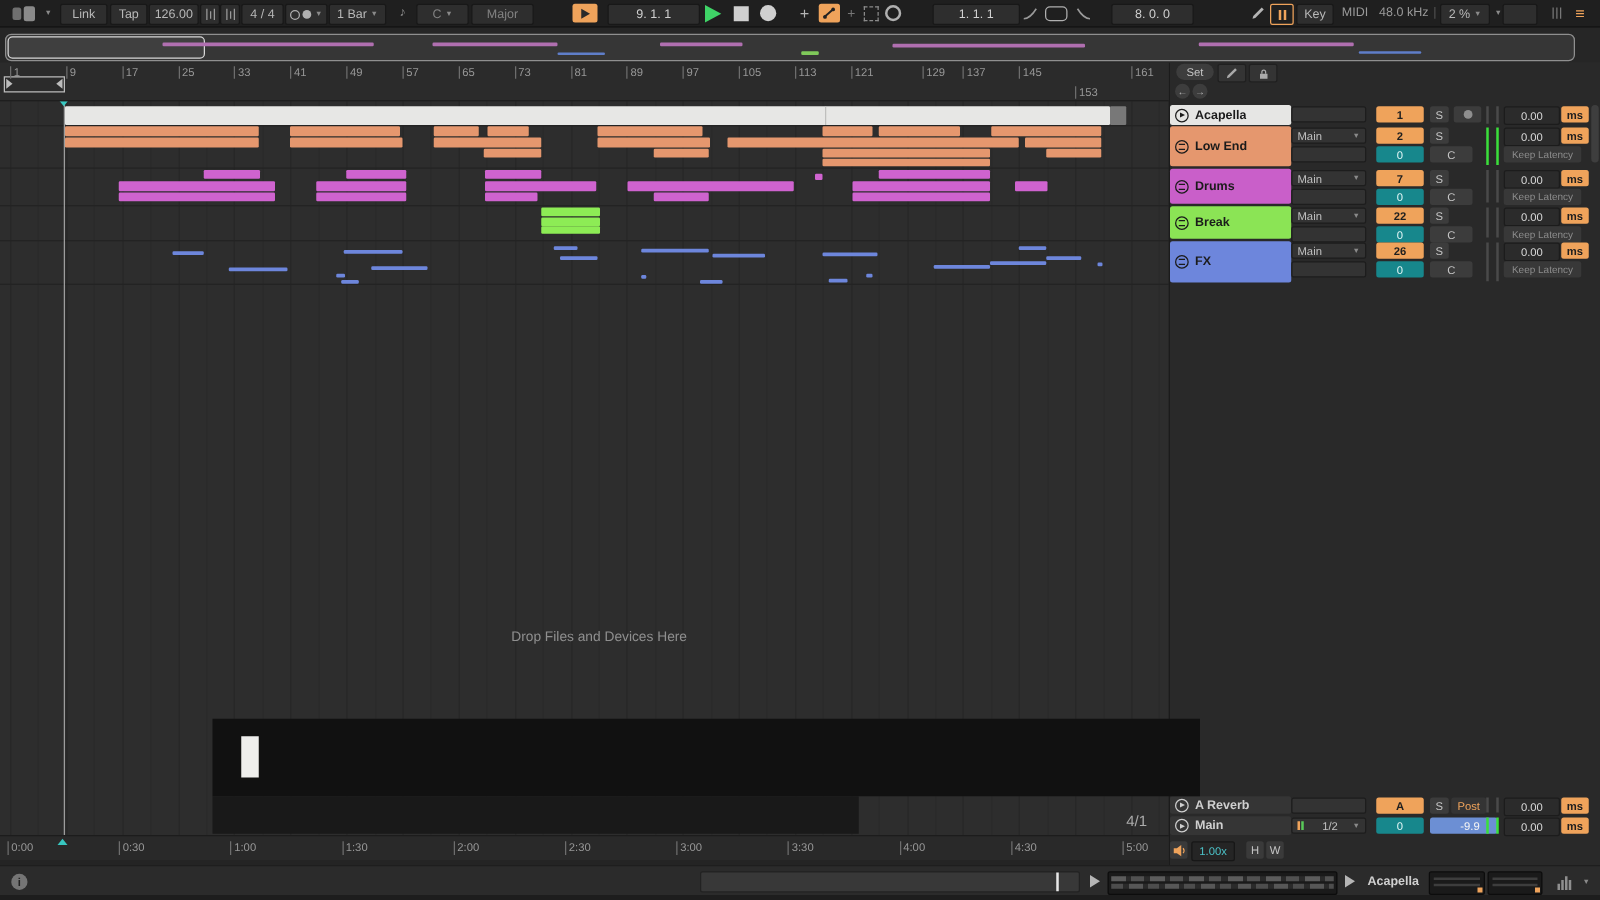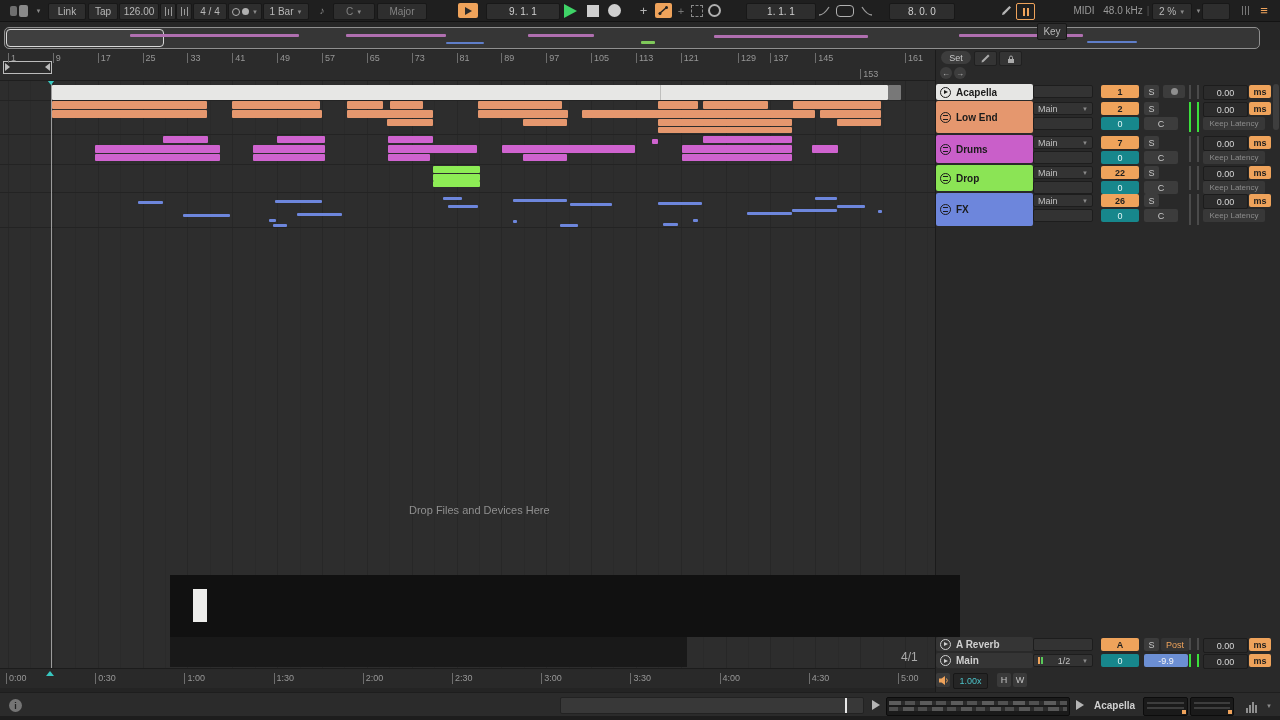--- a/index.html
+++ b/index.html
@@ -198,21 +198,21 @@
 
     <div class="tb" style="left:999px;width:15px;">
       <svg width="11" height="11">
           <path d="M1 10 L3.2 9.4 L10 2.6 L8.4 1 L1.6 7.8 Z" fill="#b5b5b5"></path>
         </svg>
     </div>
     <div class="tb" style="left:1016px;width:17px;border:1px solid #efa35b;border-radius:2px;">
       <span style="width:2px;height:8px;background:#efa35b;margin-right:2px;"></span>
       <span style="width:2px;height:8px;background:#efa35b;"></span>
     </div>
-    <div class="tb box" style="left:1037px;width:28px;margin-top:20px;">Key</div>
+    <div class="tb box" style="left:1037px;width:28px;">Key</div>
     <div class="tb" style="left:1070px;width:28px;color:#9a9a9a;">MIDI</div>
     <div class="tb" style="left:1100px;width:46px;color:#9a9a9a;">48.0 kHz</div>
     <div class="tb" style="left:1146px;width:4px;color:#555;">|</div>
     <div class="tb box" style="left:1152px;width:38px;">
       <span>2 %</span>
         <span class="caret">▼</span>
     </div>
     <div class="tb" style="left:1194px;width:6px;">
         <span class="caret">▼</span>
       </div>
@@ -456,21 +456,21 @@
         <div class="ctl iobox" style="left: 97px; top: 16px;"></div>
         <div class="ctl panbox" style="left: 165px; top: 16px;">0</div>
         <div class="ctl crossbox" style="left: 208px; top: 16px;">C</div>
         <div class="ctl keepbox" style="left: 267px; top: 16px;">Keep Latency</div>
       </div>
       <div class="trow" style="top: 115px; height: 27px;">
         <div class="tname" style="background: rgb(139, 228, 85); color: rgb(27, 27, 27); height: 26px;">
           <div class="ticon" style="color: rgb(27, 27, 27);">
             <div class="ln"></div>
           </div>
-          <div style="overflow: hidden; white-space: nowrap;">Drop</div>
+          <div style="overflow: hidden; white-space: nowrap;">Break</div>
         </div>
         <div class="ctl iobox" style="left: 97px; top: 1px;">
           <div>Main</div>
           <div style="font-size: 6px; color: rgb(138, 138, 138);">▼</div>
         </div>
         <div class="ctl numbox" style="left: 165px; top: 1px;">22</div>
         <div class="ctl sbox" style="left: 208px; top: 1px;">S</div>
         <div class="meter" style="left: 253px; top: 1px; height: 24px;"></div>
         <div class="ctl delaybox" style="left: 267px; top: 1px;">0.00</div>
         <div class="ctl msbadge" style="left: 313px; top: 1px;">ms</div>
@@ -524,21 +524,21 @@
         </div>
         <div class="ctl iobox" style="left: 97px; top: 1px;">
           <div style="display: flex; align-items: center;">
             <div class="io-ic"></div>
             <div class="io-ic2"></div>
           </div>
           <div>1/2</div>
           <div style="font-size: 6px; color: rgb(138, 138, 138);">▼</div>
         </div>
         <div class="ctl panbox" style="left: 165px; top: 1px;">0</div>
-        <div class="ctl volbox" style="left: 208px; top: 1px;">-9.9</div>
+        <div class="ctl volbox" style="left: 208px; top: 1px; padding-left: 10px;">-9.9</div>
         <div class="meter on" style="left: 253px; top: 1px; height: 13px;"></div>
         <div class="ctl delaybox" style="left: 267px; top: 1px;">0.00</div>
         <div class="ctl msbadge" style="left: 313px; top: 1px;">ms</div>
       </div>
     </div>
 
   <div id="ovl-main">
     <div id="ovl-white"></div>
   </div>
   <div id="ovl-ext"></div>

